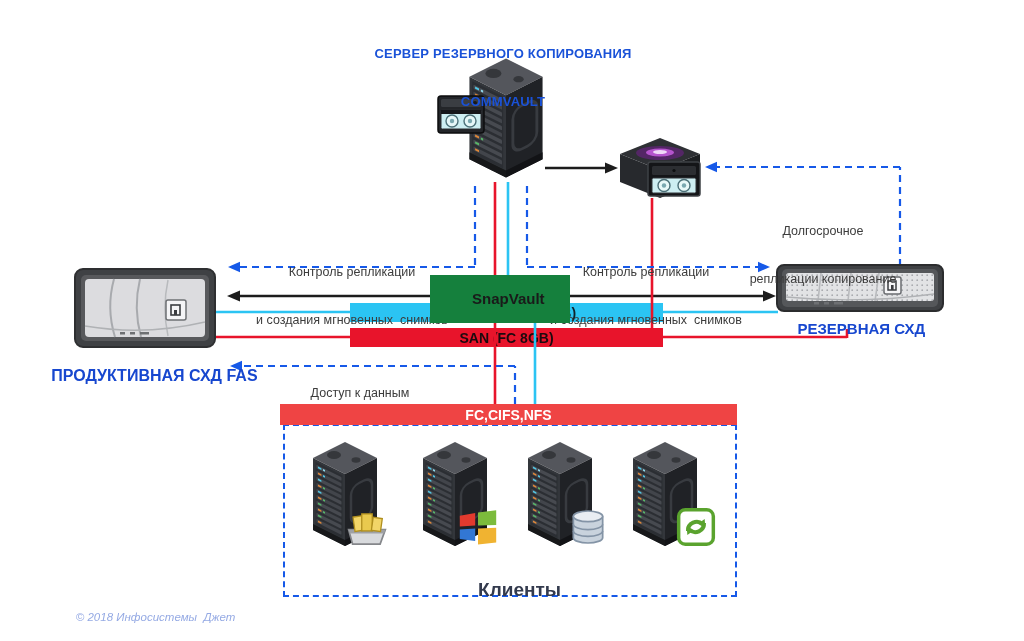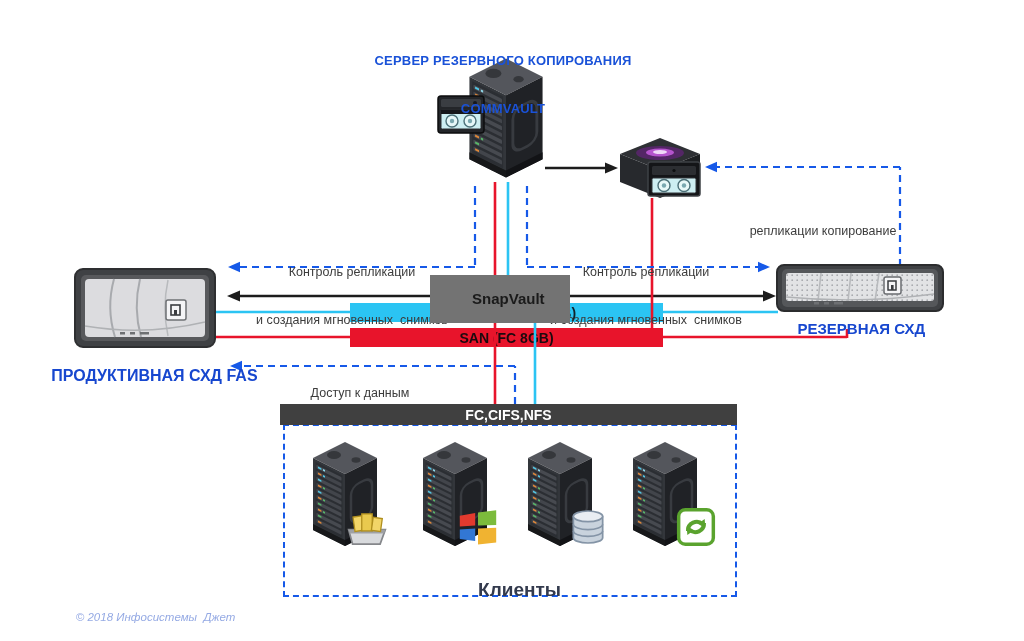--- a/index.html
+++ b/index.html
@@ -8,21 +8,21 @@
     font-family:"Liberation Sans","DejaVu Sans",sans-serif;
   }
   .abs{position:absolute;}
   .lbl{white-space:pre-wrap;text-align:center;line-height:16px;}
   .blue-title{color:#1a52d8;font-weight:bold;font-size:13px;letter-spacing:.2px;}
   .big-blue{color:#1747cf;font-weight:bold;font-size:16px;}
   .gray-note{color:#3c3c3c;font-size:12.5px;}
   .bus{display:flex;align-items:center;justify-content:center;font-size:14px;font-weight:600;z-index:2;}
   .bus-lan{background:#2bc4f3;color:#10222b;}
   .bus-san{background:#e8142b;color:#1c0a0e;}
-  .bus-fc{background:#404040;color:#ffffff;font-weight:bold;}
+  .bus-fc{background:#ef4444;color:#ffffff;font-weight:bold;}
   #client-box{border:2px dashed #1659e8;z-index:1;}
   #lines{z-index:3;pointer-events:none;}
   .dev{z-index:4;}
   .txt{z-index:5;}
   #snapvault-label{font-size:15px;font-weight:600;color:#1a1a1a;}
   #clients-label{font-weight:bold;font-size:19px;color:#333a4d;}
   #copyright{font-size:11.5px;color:#95aae4;white-space:pre-wrap;font-style:italic;}
 </style>
 </head>
 <body>
@@ -248,41 +248,42 @@
     <ellipse cx="15" cy="6" rx="11" ry="4" fill="#e9edf2" stroke="#8494a6" stroke-width="1.3"></ellipse>
   </svg>
   <svg class="abs dev" style="left:676px;top:507px;" width="40" height="40" viewBox="0 0 30 30">
     <rect x="2" y="2" width="26" height="26" rx="5" fill="#ffffff" stroke="#5aa32e" stroke-width="2.6"></rect>
     <path d="M9,18 a6.5,6.5 0 0 1 11,-5" fill="none" stroke="#5aa32e" stroke-width="3"></path>
     <polygon points="21.5,9 22,15.5 16.5,12.5" fill="#5aa32e"></polygon>
     <path d="M21,12 a6.5,6.5 0 0 1 -11,5" fill="none" stroke="#5aa32e" stroke-width="3"></path>
     <polygon points="8.5,21 8,14.5 13.5,17.5" fill="#5aa32e"></polygon>
   </svg>
 
-  <div class="abs txt lbl blue-title" style="left:303px;top:21px;width:400px;">
+  <div class="abs txt lbl blue-title" style="left:303px;top:14px;width:400px;">
     <div>СЕРВЕР РЕЗЕРВНОГО КОПИРОВАНИЯ</div>
     <div>COMMVAULT</div>
   </div>
 
 
   <div class="abs txt lbl gray-note" style="left:728px;top:191px;width:190px;">
+    <div>Долгосрочное</div>
     <div>репликации копирование</div>
   </div>
 
   <div class="abs txt lbl gray-note" style="left:228px;top:232px;width:248px;">
     <div>Контроль репликации</div>
     <div>и создания мгновенных  снимков</div>
   </div>
 
   <div class="abs txt lbl gray-note" style="left:522px;top:232px;width:248px;">
     <div>Контроль репликации</div>
     <div>и создания мгновенных  снимков</div>
   </div>
 
-  <div id="snapvault-label" class="abs txt lbl" style="left:430px;top:275px;width:140px;background:#737373;">
+  <div id="snapvault-label" class="abs txt lbl" style="left:430px;top:275px;width:140px;background:#15803d;">
     <span>SnapVault</span>
   </div>
 
   <div class="abs txt lbl gray-note" style="left:282px;top:369px;width:142px;">
     <span>Доступ к данным</span>
   </div>
 
   <div class="abs txt lbl big-blue" style="left:33px;top:352px;width:225px;">
     <span>ПРОДУКТИВНАЯ СХД FAS</span>
   </div>

